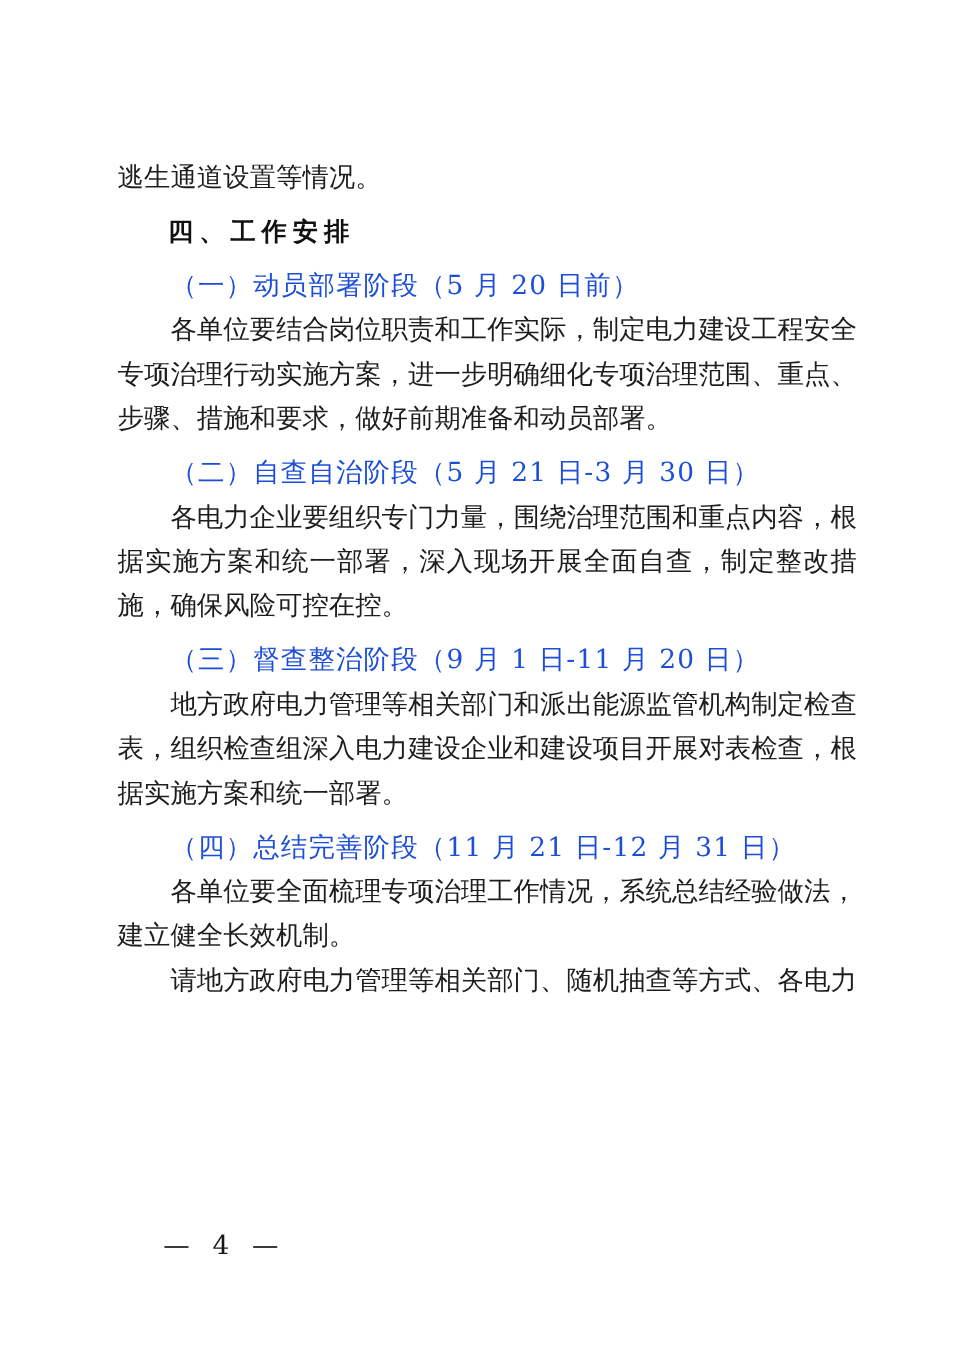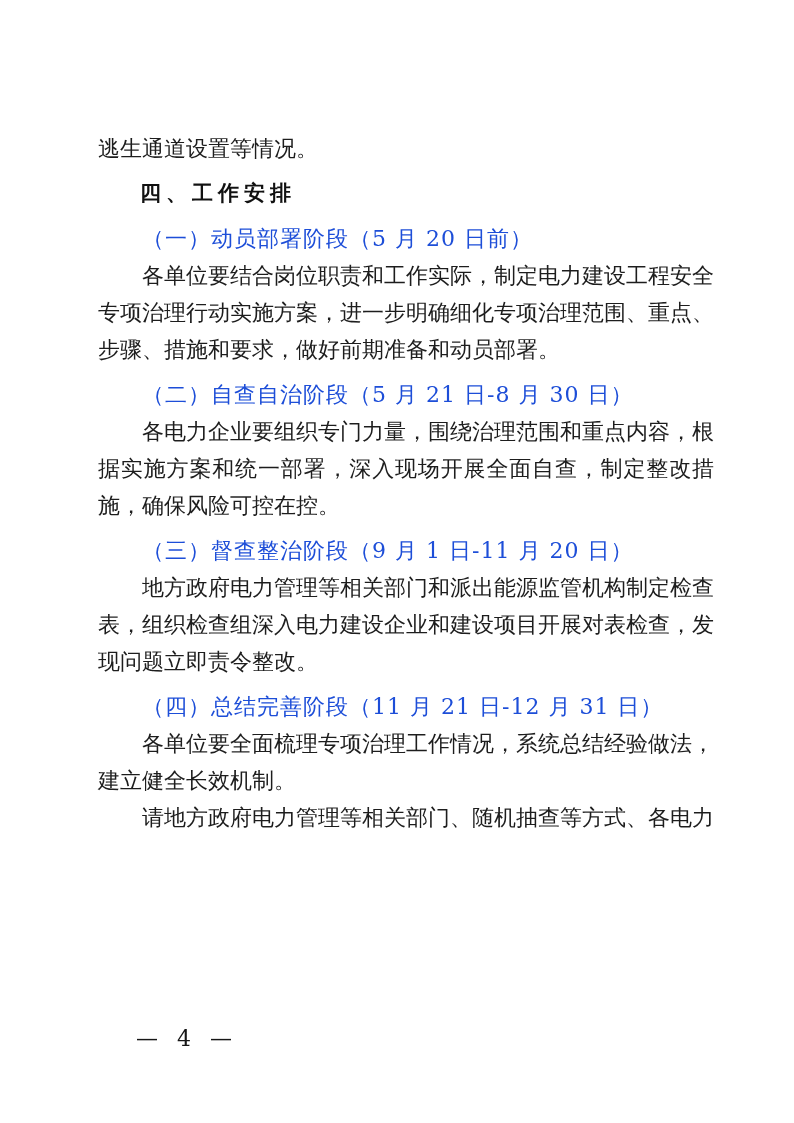--- a/index.html
+++ b/index.html
@@ -72,25 +72,25 @@
 <div class="page">
   <div class="content">
 
     <p class="no-indent">逃生通道设置等情况。</p>
 
     <h2>四、工作安排</h2>
 
     <h3>（一）动员部署阶段（5 月 20 日前）</h3>
     <p>各单位要结合岗位职责和工作实际，制定电力建设工程安全专项治理行动实施方案，进一步明确细化专项治理范围、重点、步骤、措施和要求，做好前期准备和动员部署。</p>
 
-    <h3>（二）自查自治阶段（5 月 21 日-8 月 30 日）</h3>
+    <h3>（二）自查自治阶段（5 月 21 日-3 月 30 日）</h3>
     <p>各电力企业要组织专门力量，围绕治理范围和重点内容，根据实施方案和统一部署，深入现场开展全面自查，制定整改措施，确保风险可控在控。</p>
 
     <h3>（三）督查整治阶段（9 月 1 日-11 月 20 日）</h3>
-    <p>地方政府电力管理等相关部门和派出能源监管机构制定检查表，组织检查组深入电力建设企业和建设项目开展对表检查，发现问题立即责令整改。</p>
+    <p>地方政府电力管理等相关部门和派出能源监管机构制定检查表，组织检查组深入电力建设企业和建设项目开展对表检查，根据实施方案和统一部署。</p>
 
     <h3>（四）总结完善阶段（11 月 21 日-12 月 31 日）</h3>
     <p>各单位要全面梳理专项治理工作情况，系统总结经验做法，建立健全长效机制。</p>
     <p>请地方政府电力管理等相关部门、随机抽查等方式、各电力</p>
 
   </div>
 
   <div class="footer-page-number">— 4 —</div>
 </div>
 

